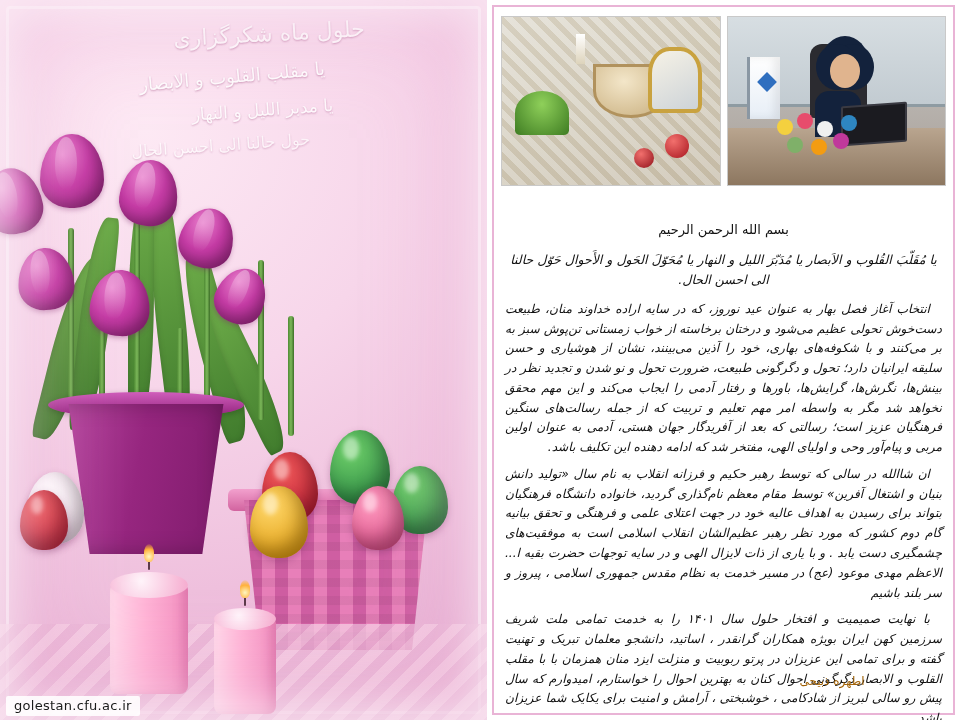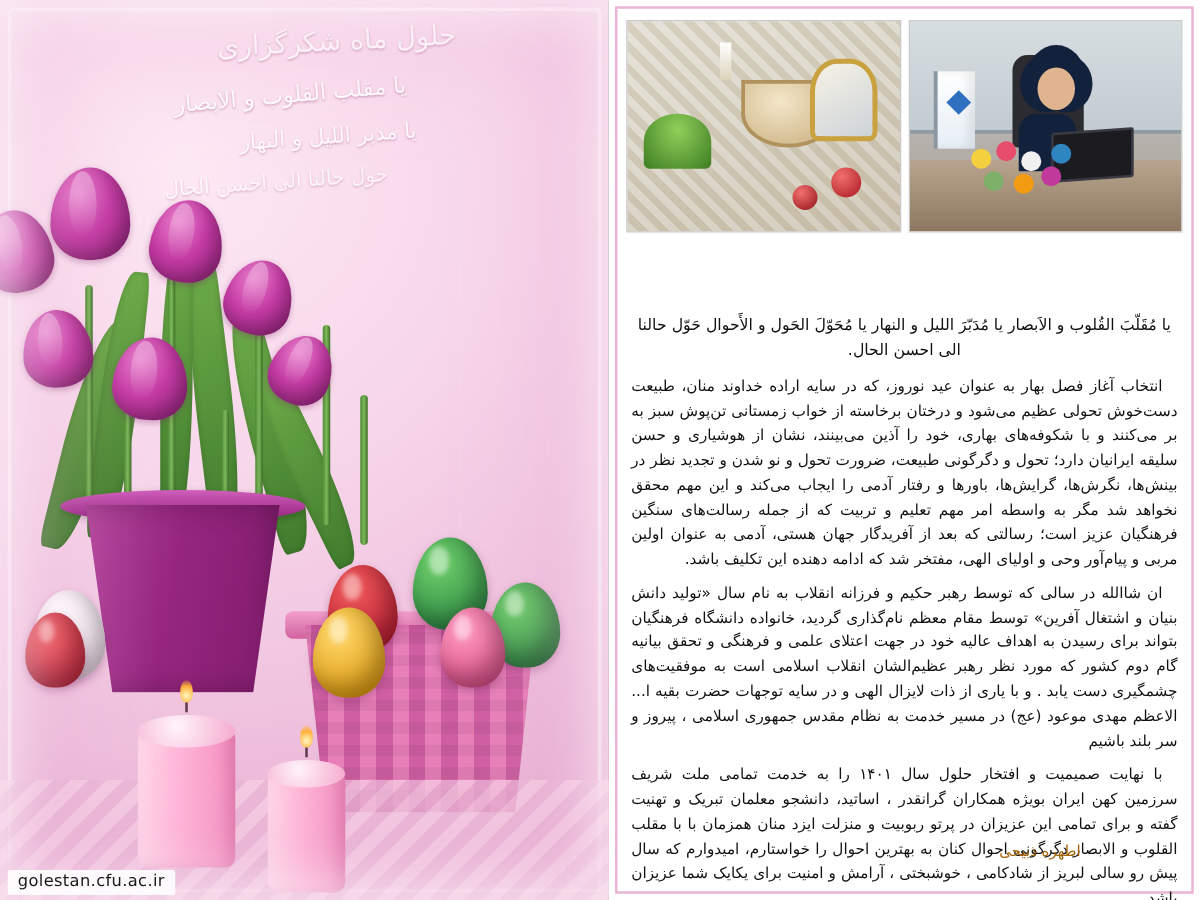--- a/index.html
+++ b/index.html
@@ -324,21 +324,21 @@
     left: 18px; right: 18px;
     top: 250px;
     bottom: 58px;
     direction: rtl;
     text-align: justify;
     font-size: 12.2px;
     line-height: 1.62;
     color: #111;
     font-family: "DejaVu Sans", "Liberation Sans", sans-serif;
   }
-  .body-text p { margin: 0 0 7px 0; text-indent: 12px; }
+  .body-text p { margin: 0 0 7px 0; text-indent: 12px; font-style: italic; }
   .body-text p.arabic {
     text-align: center;
     text-indent: 0;
     font-size: 12.6px;
     margin-bottom: 9px;
   }
 
   .signature {
     position: absolute;
     right: 18px;
@@ -465,20 +465,21 @@
         <div class="sabzeh"></div>
         <div class="bowl"></div>
         <div class="mirror"></div>
         <div class="candle2"></div>
         <div class="apple"></div>
         <div class="apple2"></div>
       </div>
     </div>
 
 
+    <div class="basmala">بسم الله الرحمن الرحیم</div>
 
     <div class="body-text">
       <p class="arabic">یا مُقَلّبَ القُلوب و الاَبصار یا مُدَبّرَ اللیل و النهار یا مُحَوّلَ الحَول و الأَحوال حَوّل حالنا الی احسن الحال.</p>
       <p>انتخاب آغاز فصل بهار به عنوان عید نوروز، که در سایه اراده خداوند منان، طبیعت دست‌خوش تحولی عظیم می‌شود و درختان برخاسته از خواب زمستانی تن‌پوش سبز به بر می‌کنند و با شکوفه‌های بهاری، خود را آذین می‌بینند، نشان از هوشیاری و حسن سلیقه ایرانیان دارد؛ تحول و دگرگونی طبیعت، ضرورت تحول و نو شدن و تجدید نظر در بینش‌ها، نگرش‌ها، گرایش‌ها، باورها و رفتار آدمی را ایجاب می‌کند و این مهم محقق نخواهد شد مگر به واسطه امر مهم تعلیم و تربیت که از جمله رسالت‌های سنگین فرهنگیان عزیز است؛ رسالتی که بعد از آفریدگار جهان هستی، آدمی به عنوان اولین مربی و پیام‌آور وحی و اولیای الهی، مفتخر شد که ادامه دهنده این تکلیف باشد.</p>
       <p>ان شاالله در سالی که توسط رهبر حکیم و فرزانه انقلاب به نام سال «تولید دانش بنیان و اشتغال آفرین» توسط مقام معظم نام‌گذاری گردید، خانواده دانشگاه فرهنگیان بتواند برای رسیدن به اهداف عالیه خود در جهت اعتلای علمی و فرهنگی و تحقق بیانیه گام دوم کشور که مورد نظر رهبر عظیم‌الشان انقلاب اسلامی است به موفقیت‌های چشمگیری دست یابد . و با یاری از ذات لایزال الهی و در سایه توجهات حضرت بقیه ا... الاعظم مهدی موعود (عج) در مسیر خدمت به نظام مقدس جمهوری اسلامی ، پیروز و سر بلند باشیم</p>
       <p>با نهایت صمیمیت و افتخار حلول سال ۱۴۰۱ را به خدمت تمامی ملت شریف سرزمین کهن ایران بویژه همکاران گرانقدر ، اساتید، دانشجو معلمان تبریک و تهنیت گفته و برای تمامی این عزیزان در پرتو ربوبیت و منزلت ایزد منان همزمان با با مقلب القلوب و الابصار دگرگونی احوال کنان به بهترین احوال را خواستارم، امیدوارم که سال پیش رو سالی لبریز از شادکامی ، خوشبختی ، آرامش و امنیت برای یکایک شما عزیزان باشد</p>
     </div>
 
     <div class="signature">
       <div class="name">اطهره ذبیحی</div>

